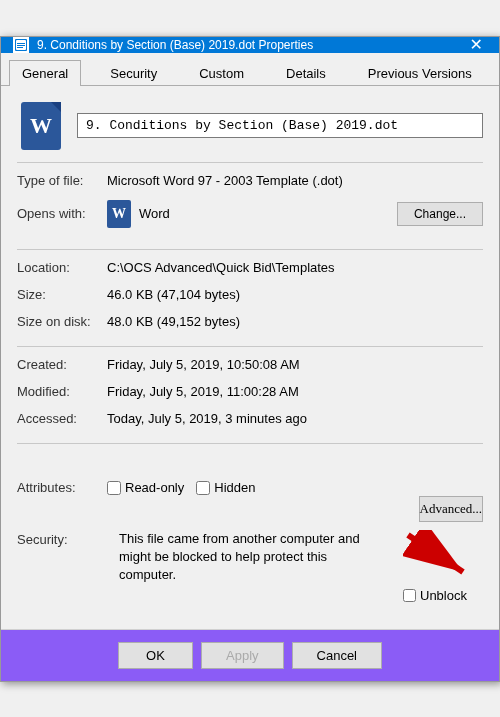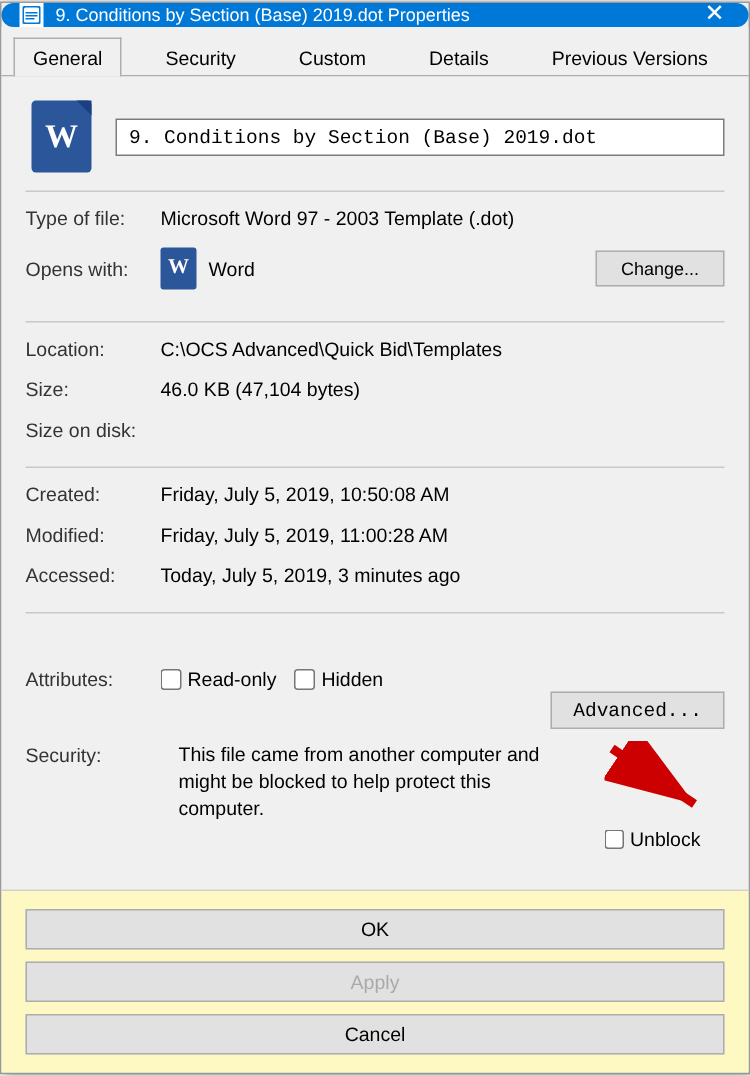--- a/index.html
+++ b/index.html
@@ -19,21 +19,20 @@
       box-shadow: 2px 2px 8px rgba(0,0,0,0.4);
     }
     .title-bar {
       background: #0078d7;
       color: white;
       padding: 0 12px;
       display: flex;
       align-items: center;
       justify-content: space-between;
       user-select: none;
-      border-radius: 10px;
     }
     .title-bar-left {
       display: flex;
       align-items: center;
       gap: 8px;
     }
     .title-bar-icon {
       width: 16px;
       height: 16px;
       background: white;
@@ -201,26 +200,26 @@
       align-items: center;
       gap: 4px;
       cursor: pointer;
     }
     .checkbox-label input[type="checkbox"] {
       width: 14px;
       height: 14px;
       cursor: pointer;
     }
     .advanced-btn {
-      padding: 4px 14px;
+      padding: 4px 0;
       background: #e1e1e1;
       border: 1px solid #adadad;
       cursor: pointer;
       font-size: 13px;
-      font-family: Liberation Mono, monospace;
+      font-family: Liberation Serif, serif;
       margin-top: 42px;
     }
     .security-row {
       display: flex;
       align-items: flex-start;
       margin-bottom: 10px;
       gap: 12px;
     }
     .security-label {
       width: 90px;
@@ -251,23 +250,22 @@
       align-items: center;
       gap: 4px;
       cursor: pointer;
       white-space: nowrap;
     }
     .bottom-buttons {
       display: flex;
       justify-content: center;
       gap: 8px;
       padding: 12px 16px;
-      background: #fef9c3;
+      background: #8b5cf6;
       border-top: 1px solid #d0d0d0;
-      flex-direction: column;
     }
     .bottom-btn {
       padding: 5px 24px;
       background: #e1e1e1;
       border: 1px solid #adadad;
       cursor: pointer;
       font-size: 13px;
       font-family: inherit;
       min-width: 75px;
     }
@@ -340,20 +338,21 @@
       <span class="info-value">C:\OCS Advanced\Quick Bid\Templates</span>
     </div>
 
     <div class="info-row">
       <span class="info-label">Size:</span>
       <span class="info-value">46.0 KB (47,104 bytes)</span>
     </div>
 
     <div class="info-row">
       <span class="info-label">Size on disk:</span>
+      <span class="info-value">48.0 KB (49,152 bytes)</span>
     </div>
 
     <hr class="divider">
 
     <div class="info-row">
       <span class="info-label">Created:</span>
       <span class="info-value">Friday, July 5, 2019, 10:50:08 AM</span>
     </div>
 
     <div class="info-row">

